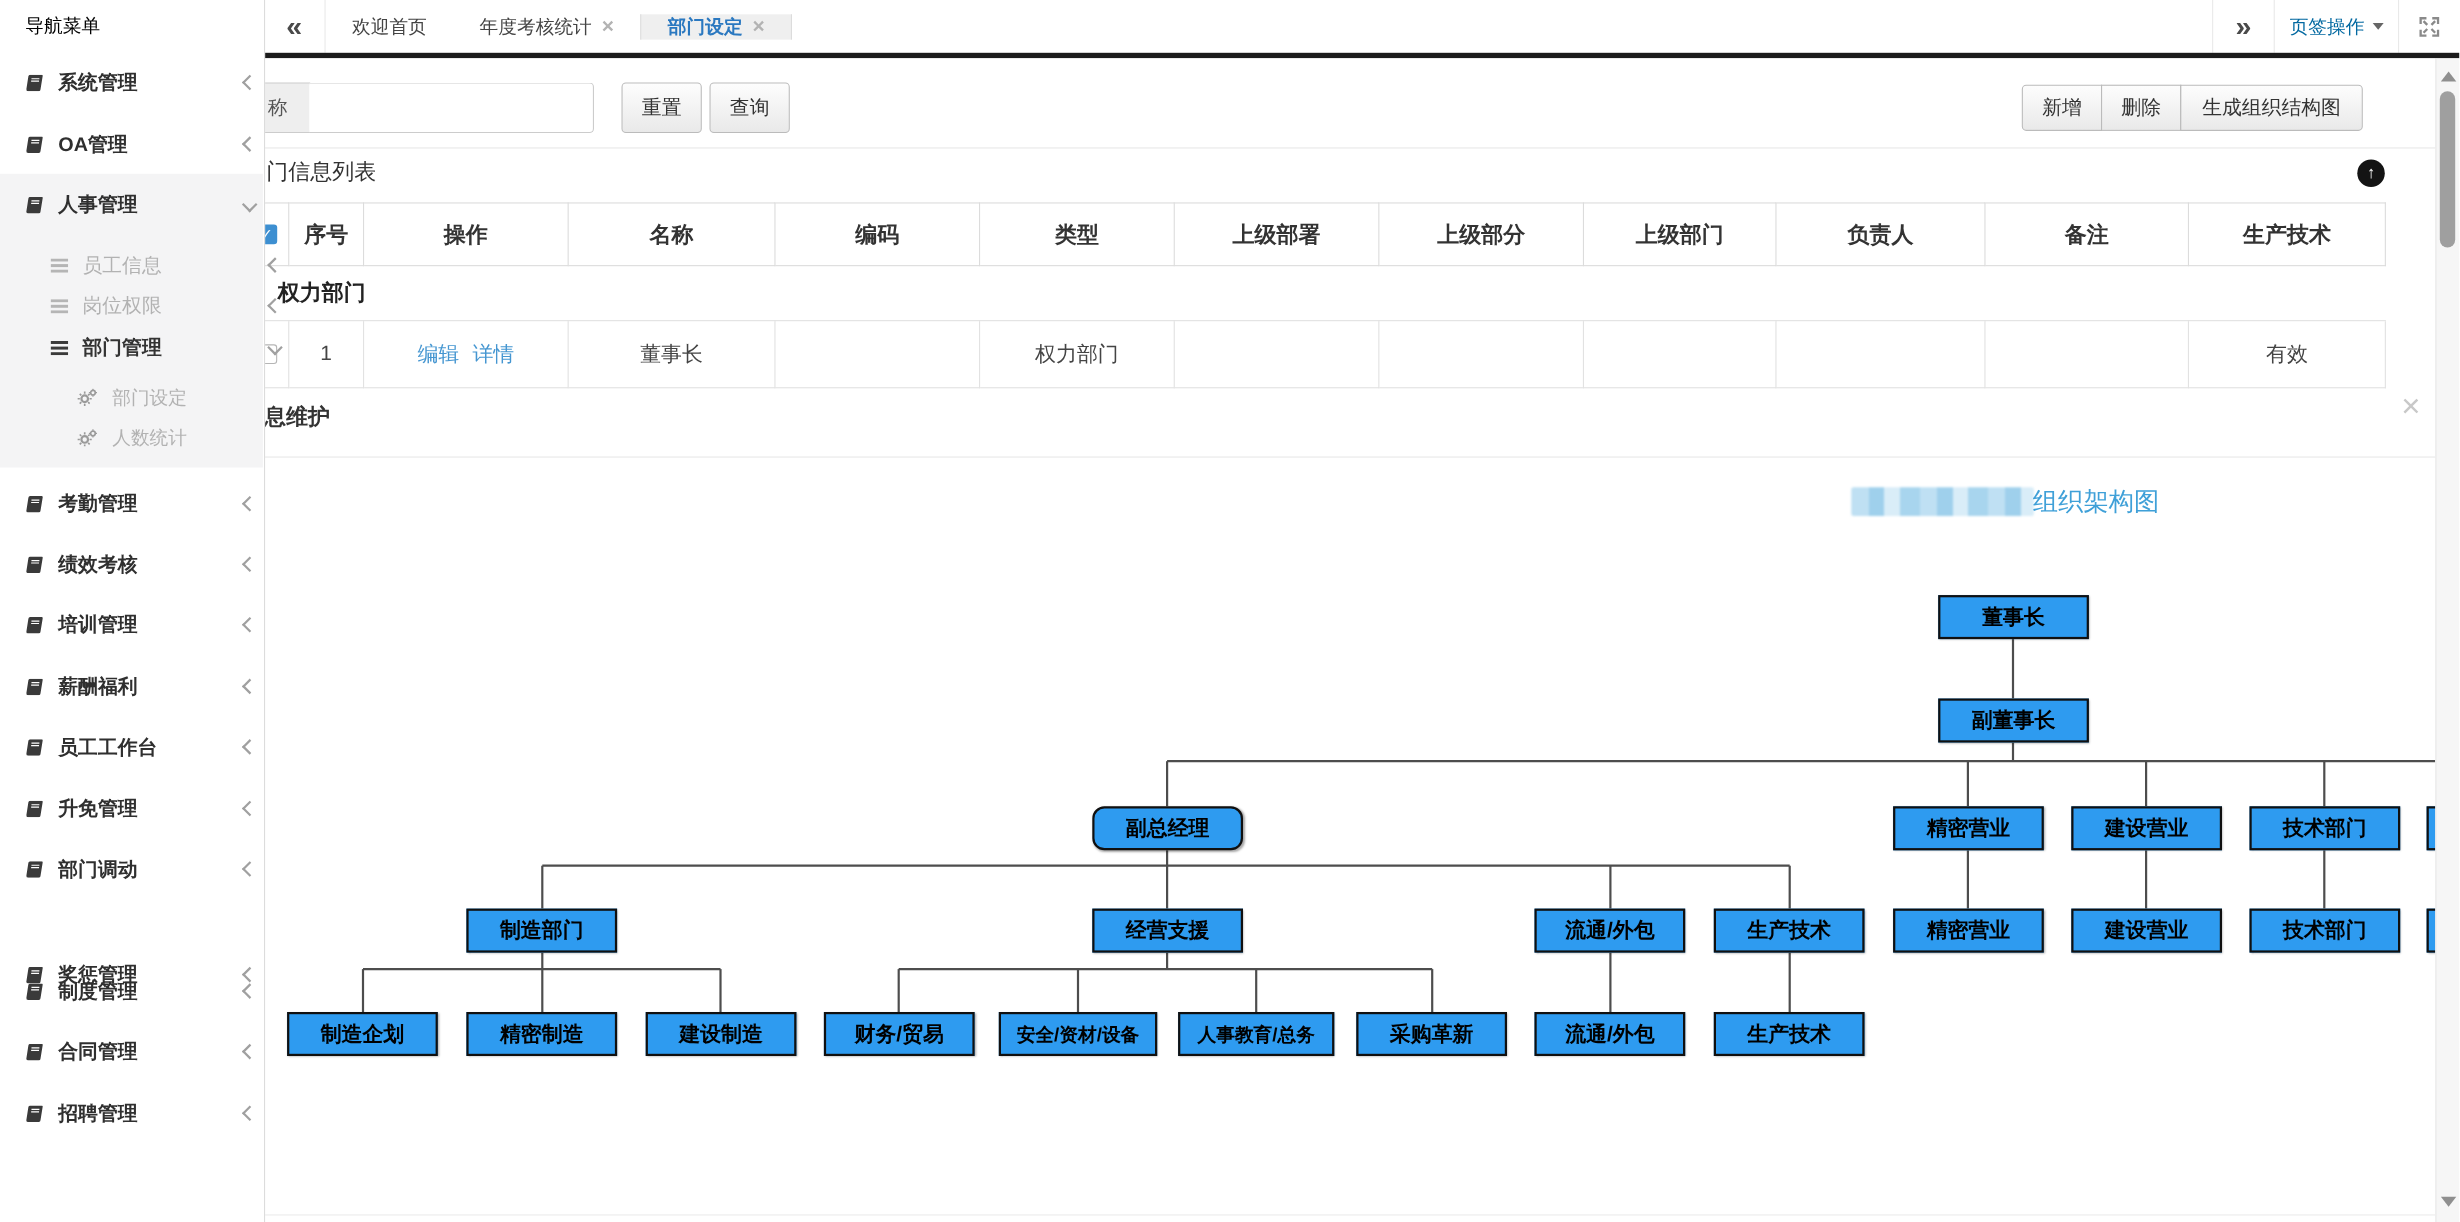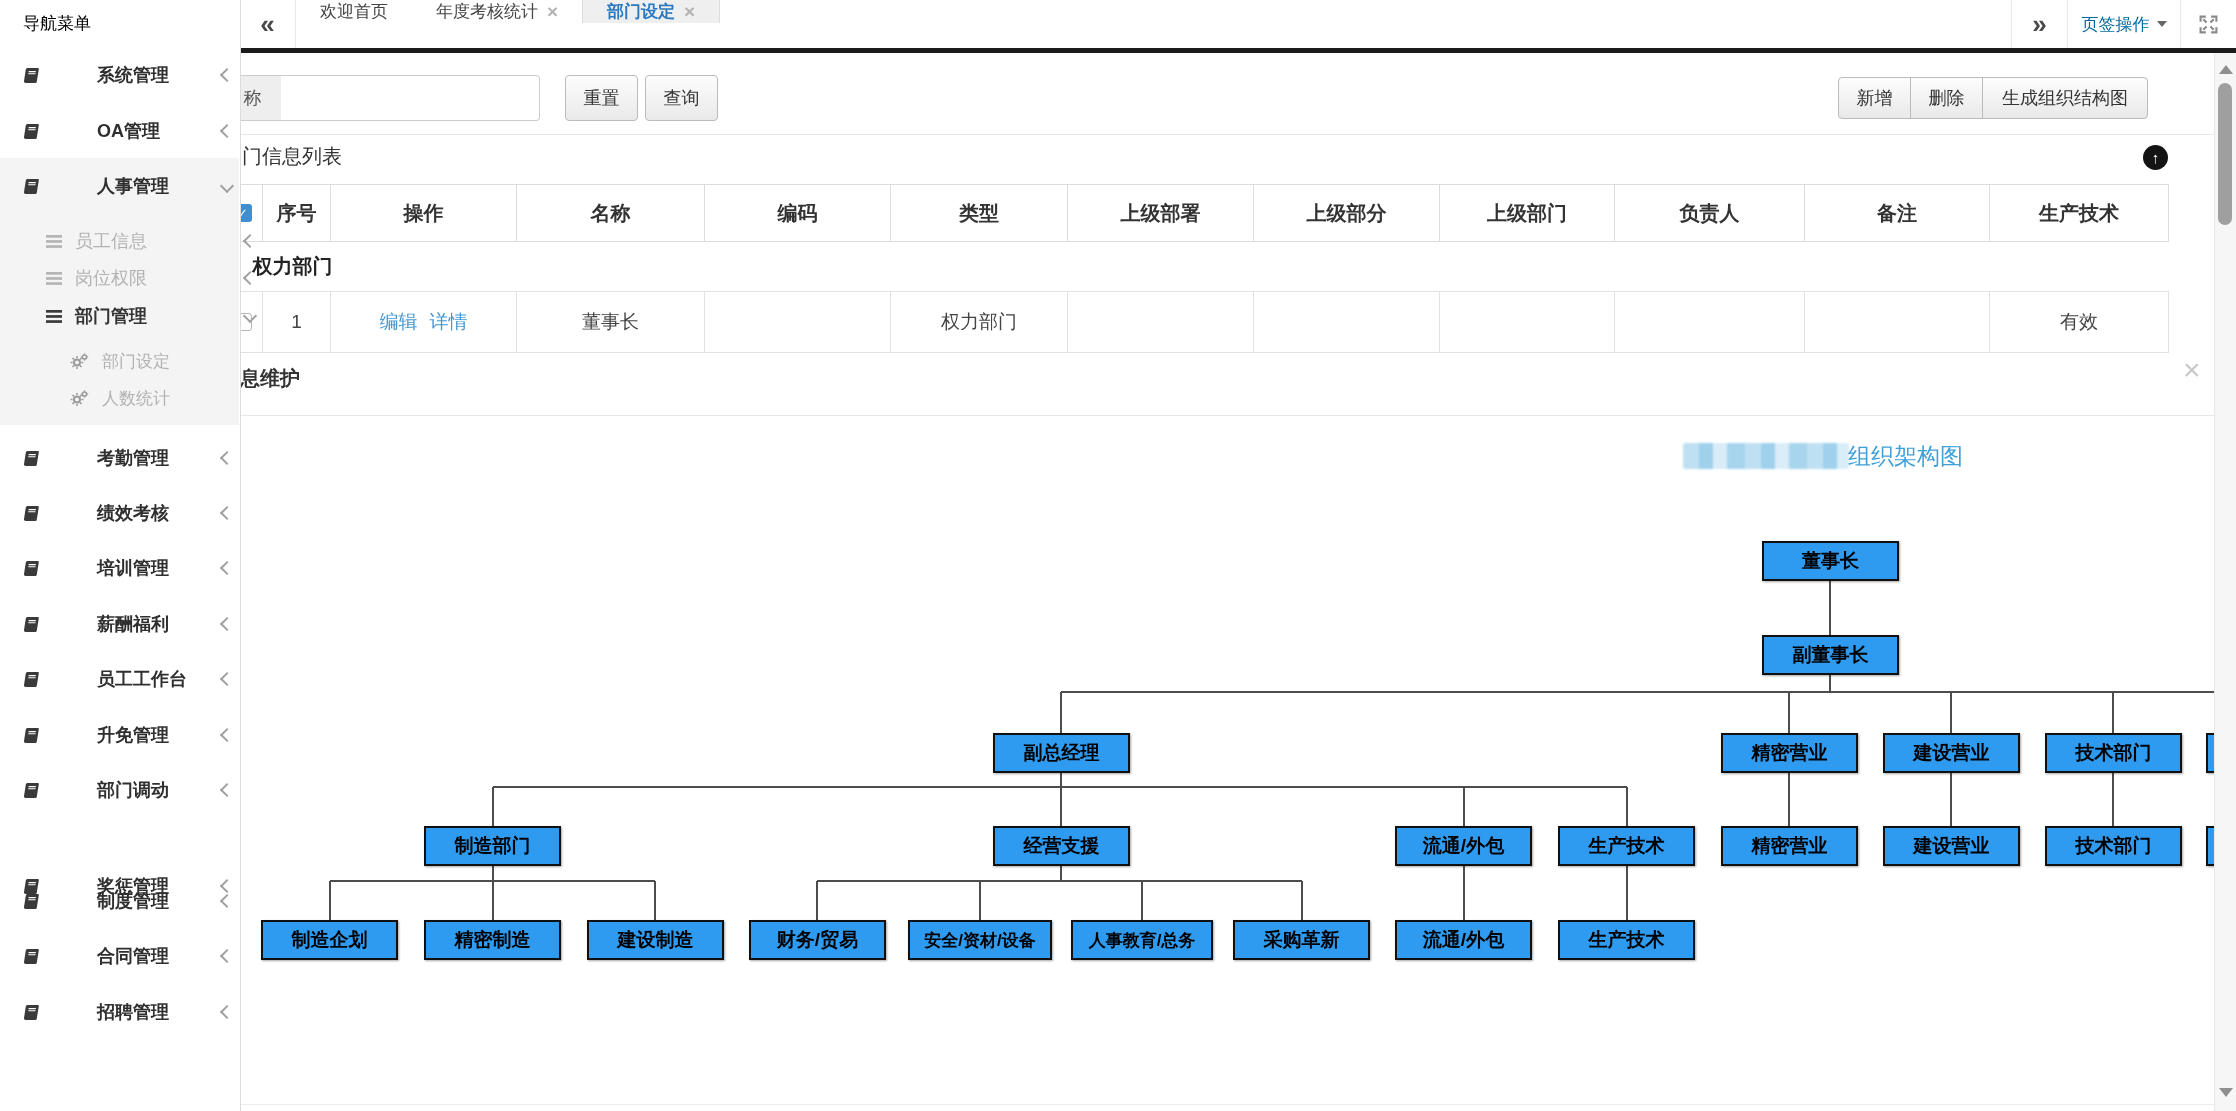--- a/index.html
+++ b/index.html
@@ -4,35 +4,35 @@
 <style>
   html,body{margin:0;padding:0;background:#fff;font-family:"Liberation Sans","DejaVu Sans",sans-serif;}
   #app{position:relative;width:2236px;height:1111px;overflow:hidden;background:#fff;}
 
   
   #sidebar{position:absolute;left:0;top:0;width:240px;height:1111px;background:#fff;border-right:1px solid #dcdcdc;z-index:5;}
   .side-title{position:absolute;left:23px;top:12px;font-size:17px;color:#000000;}
   #active-block{position:absolute;left:0;top:158px;width:239px;height:267px;background:#f4f4f5;}
   .s-item{position:absolute;left:0;width:239px;height:28px;display:flex;align-items:center;cursor:pointer;}
   .s-item .s-icon{display:inline-flex;margin-right:13px;color:#3a3a3a;}
-  .s-item.lv0{padding-left:23px;font-size:18px;font-weight:700;color:#2f2f2f;gap:44px;}
+  .s-item.lv0{padding-left:23px;font-size:18px;font-weight:700;color:#2f2f2f;}
   .s-item.lv1{padding-left:46px;font-size:18px;font-weight:700;color:#333;}
   .s-item.lv2{padding-left:70px;font-size:17px;color:#9b9b9b;}
   .s-item.muted{color:#b2b2b2;font-weight:400;}
   .s-item.muted .s-icon{color:#b5b5b5;}
   .s-item.lv2 .s-icon{color:#9a9a9a;}
   .chev{position:absolute;right:30px;width:8px;height:8px;border:solid #a0a0a0;border-width:0 2px 2px 0;}
   .chev.left{transform:rotate(135deg);}
   .chev.down{transform:rotate(45deg);}
 
   
   #main{position:absolute;left:240px;top:0;right:0;bottom:0;background:#fff;}
   #tabbar{position:absolute;left:0;top:0;right:0;height:48px;background:#fff;display:flex;align-items:stretch;}
   .tab-scroll{width:55px;display:flex;align-items:center;justify-content:center;color:#4a4a4a;font-size:26px;font-weight:bold;border-right:1px solid #e9e9e9;cursor:pointer;}
-  #tabs{display:flex;align-items:flex-start;}
+  #tabs{display:flex;align-items:center;}
   .tab{display:flex;align-items:center;padding:0 24px;font-size:17px;color:#444;cursor:pointer;}
   .tab .x{margin-left:9px;color:#b3b3b3;font-size:19px;font-weight:bold;line-height:1;}
   .tab.active{background:#efefef;border-left:1px solid #dcdcdc;border-right:1px solid #dcdcdc;}
   .tab.active .lbl{color:#2a78c0;font-weight:700;}
   #tab-right{margin-left:auto;display:flex;align-items:stretch;}
   .tr-btn{display:flex;align-items:center;justify-content:center;border-left:1px solid #e9e9e9;cursor:pointer;color:#555;}
   #btn-scroll-right{width:55px;font-size:26px;font-weight:bold;color:#4a4a4a;}
   #btn-tab-menu{width:112px;font-size:17px;color:#0369a1;gap:7px;}
   .caret{width:0;height:0;border-left:5px solid transparent;border-right:5px solid transparent;border-top:6px solid #666;}
   #btn-fullscreen{width:55px;color:#8a8a8a;}
@@ -455,21 +455,21 @@
           <line x1="577" y1="828" x2="577" y2="867" stroke="#4d4d4d" stroke-width="2"></line>
           <line x1="740" y1="828" x2="740" y2="867" stroke="#4d4d4d" stroke-width="2"></line>
           <line x1="902" y1="828" x2="902" y2="867" stroke="#4d4d4d" stroke-width="2"></line>
           <line x1="1062" y1="828" x2="1062" y2="867" stroke="#4d4d4d" stroke-width="2"></line>
           <line x1="1224" y1="813" x2="1224" y2="867" stroke="#4d4d4d" stroke-width="2"></line>
           <line x1="1387" y1="813" x2="1387" y2="867" stroke="#4d4d4d" stroke-width="2"></line>
         </svg>
       <div id="org-nodes">
           <div class="org-node" style="left: 1522px; top: 488px; width: 133px;">董事长</div>
           <div class="org-node" style="left: 1522px; top: 582px; width: 133px;">副董事长</div>
-          <div class="org-node" style="left: 753px; top: 680px; width: 133px;">副总经理</div>
+          <div class="org-node" style="left: 753px; top: 680px; width: 133px; border-radius: 11px;">副总经理</div>
           <div class="org-node" style="left: 1481px; top: 680px; width: 133px;">精密营业</div>
           <div class="org-node" style="left: 1643px; top: 680px; width: 133px;">建设营业</div>
           <div class="org-node" style="left: 1805px; top: 680px; width: 133px;">技术部门</div>
           <div class="org-node" style="left: 1966px; top: 680px; width: 116px;"></div>
           <div class="org-node" style="left: 184px; top: 773px; width: 133px;">制造部门</div>
           <div class="org-node" style="left: 753px; top: 773px; width: 133px;">经营支援</div>
           <div class="org-node" style="left: 1155px; top: 773px; width: 133px;">流通/外包</div>
           <div class="org-node" style="left: 1318px; top: 773px; width: 133px;">生产技术</div>
           <div class="org-node" style="left: 1481px; top: 773px; width: 133px;">精密营业</div>
           <div class="org-node" style="left: 1643px; top: 773px; width: 133px;">建设营业</div>

